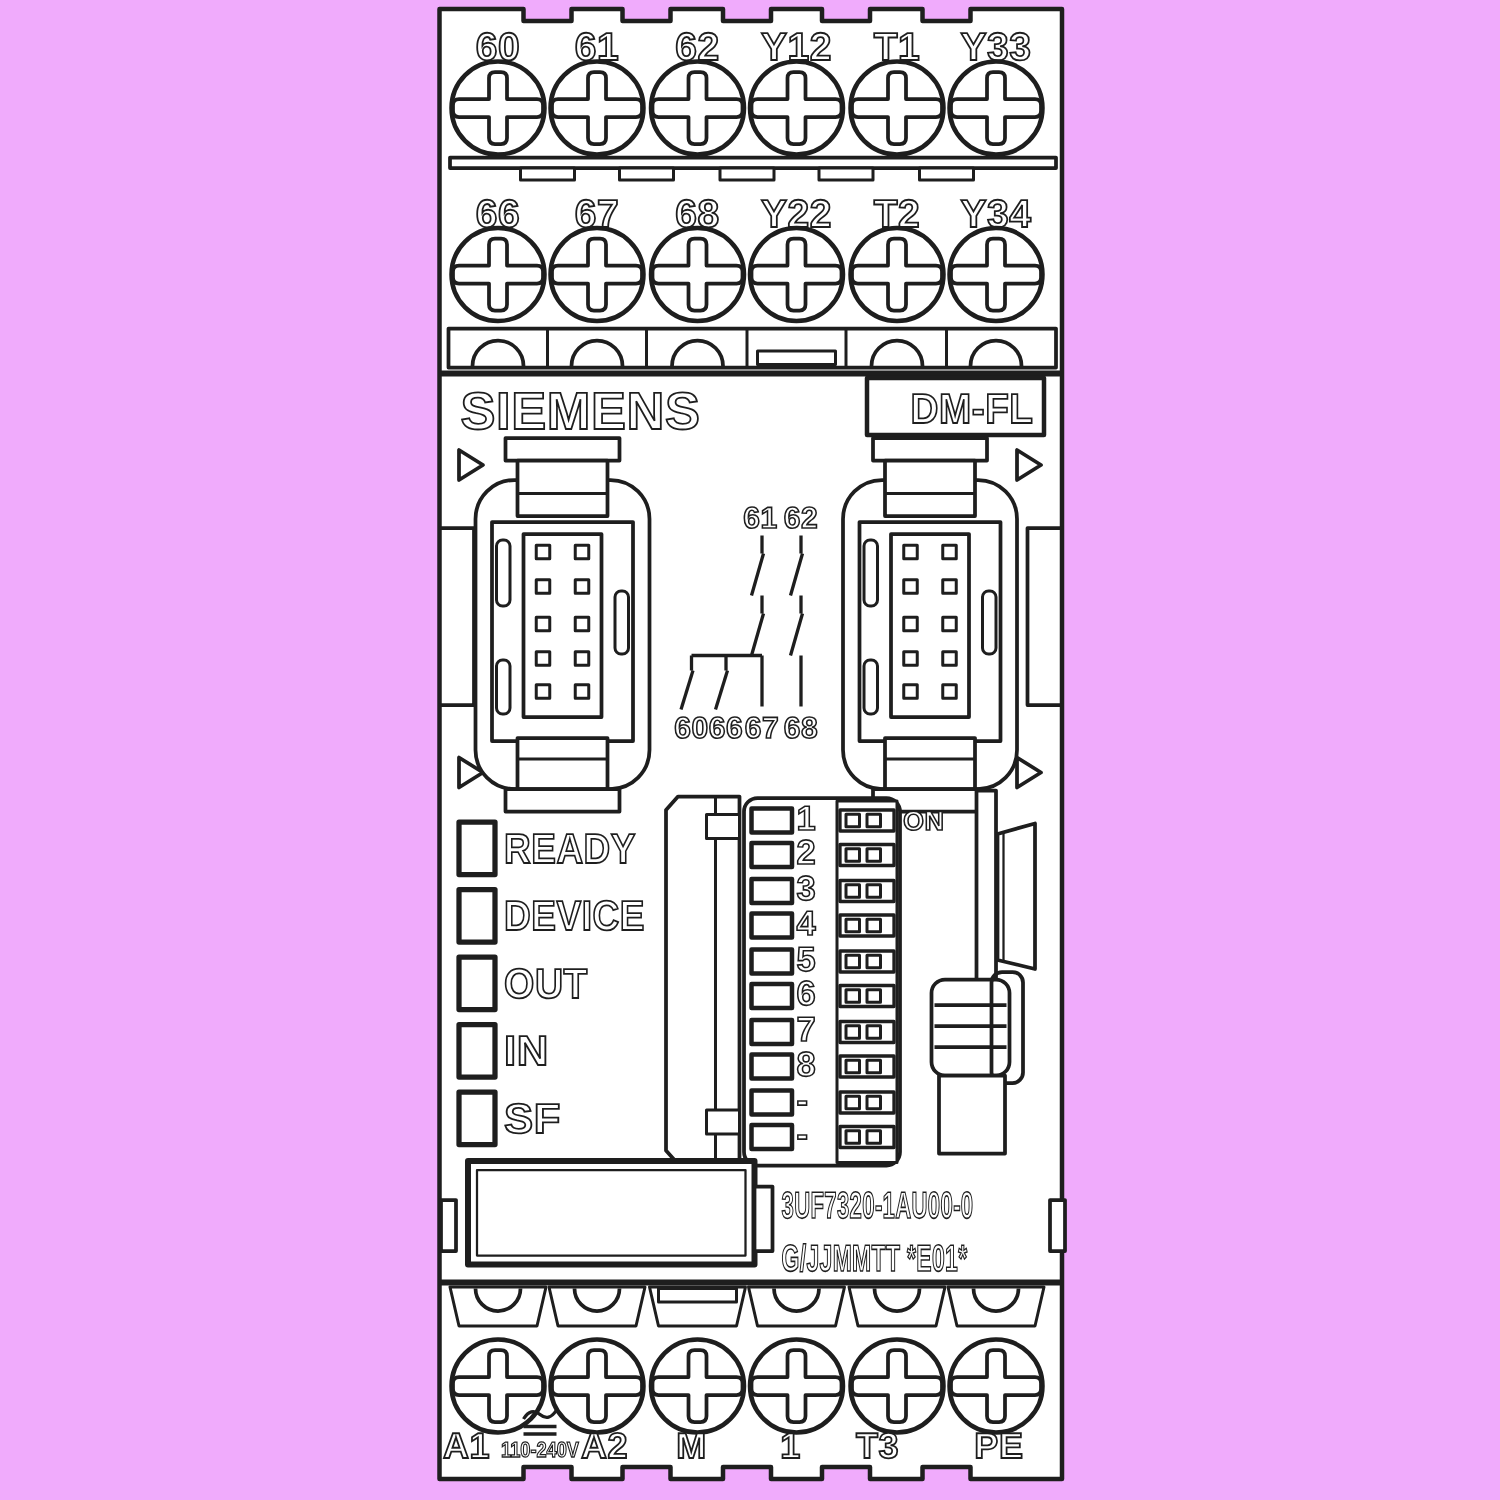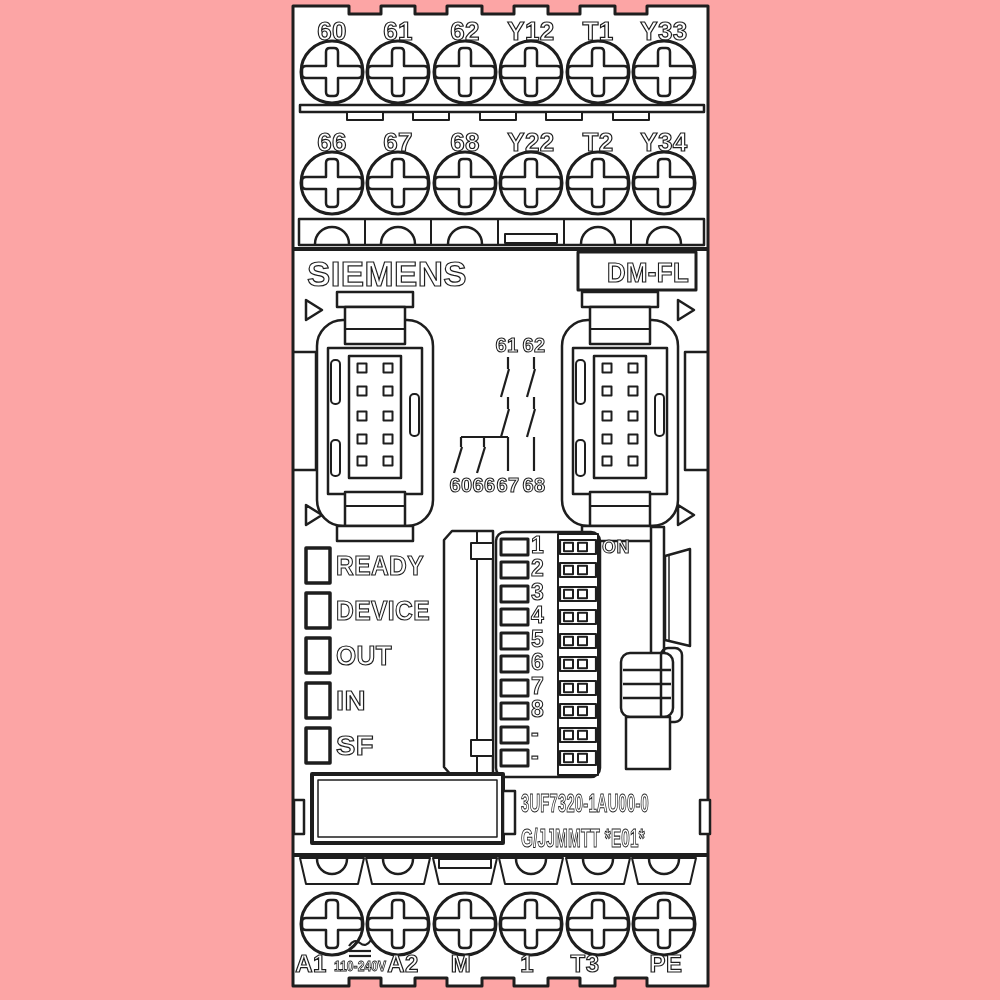--- a/index.html
+++ b/index.html
@@ -1,16 +1,16 @@
 <!DOCTYPE html>
 <html><head>
 <meta charset="utf-8">
 <style>
   html,body{margin:0;padding:0;background:#fff;}
-  .stage{position:relative;width:1000px;height:1000px;background:#fca5a5;overflow:hidden;}
+  .stage{position:relative;width:1000px;height:1000px;background:#f0abfc;overflow:hidden;}
   svg{position:absolute;left:0;top:0;}
   .ln{fill:none;stroke:#1e1e1e;stroke-width:2.5;stroke-linejoin:round;stroke-linecap:butt;}
   .fw{fill:#ffffff;stroke:#1e1e1e;stroke-width:2.5;stroke-linejoin:round;}
   .s2{stroke-width:2;}
   .s22{stroke-width:2.2;}
   .s3{stroke-width:3;}
   .s35{stroke-width:3.5;}
   .s4{stroke-width:4;}
   .s15{stroke-width:1.5;}
   text.t{font-family:"Liberation Sans",sans-serif;font-weight:700;fill:#ffffff;stroke:#1e1e1e;stroke-width:1.2px;letter-spacing:0.4px;}

